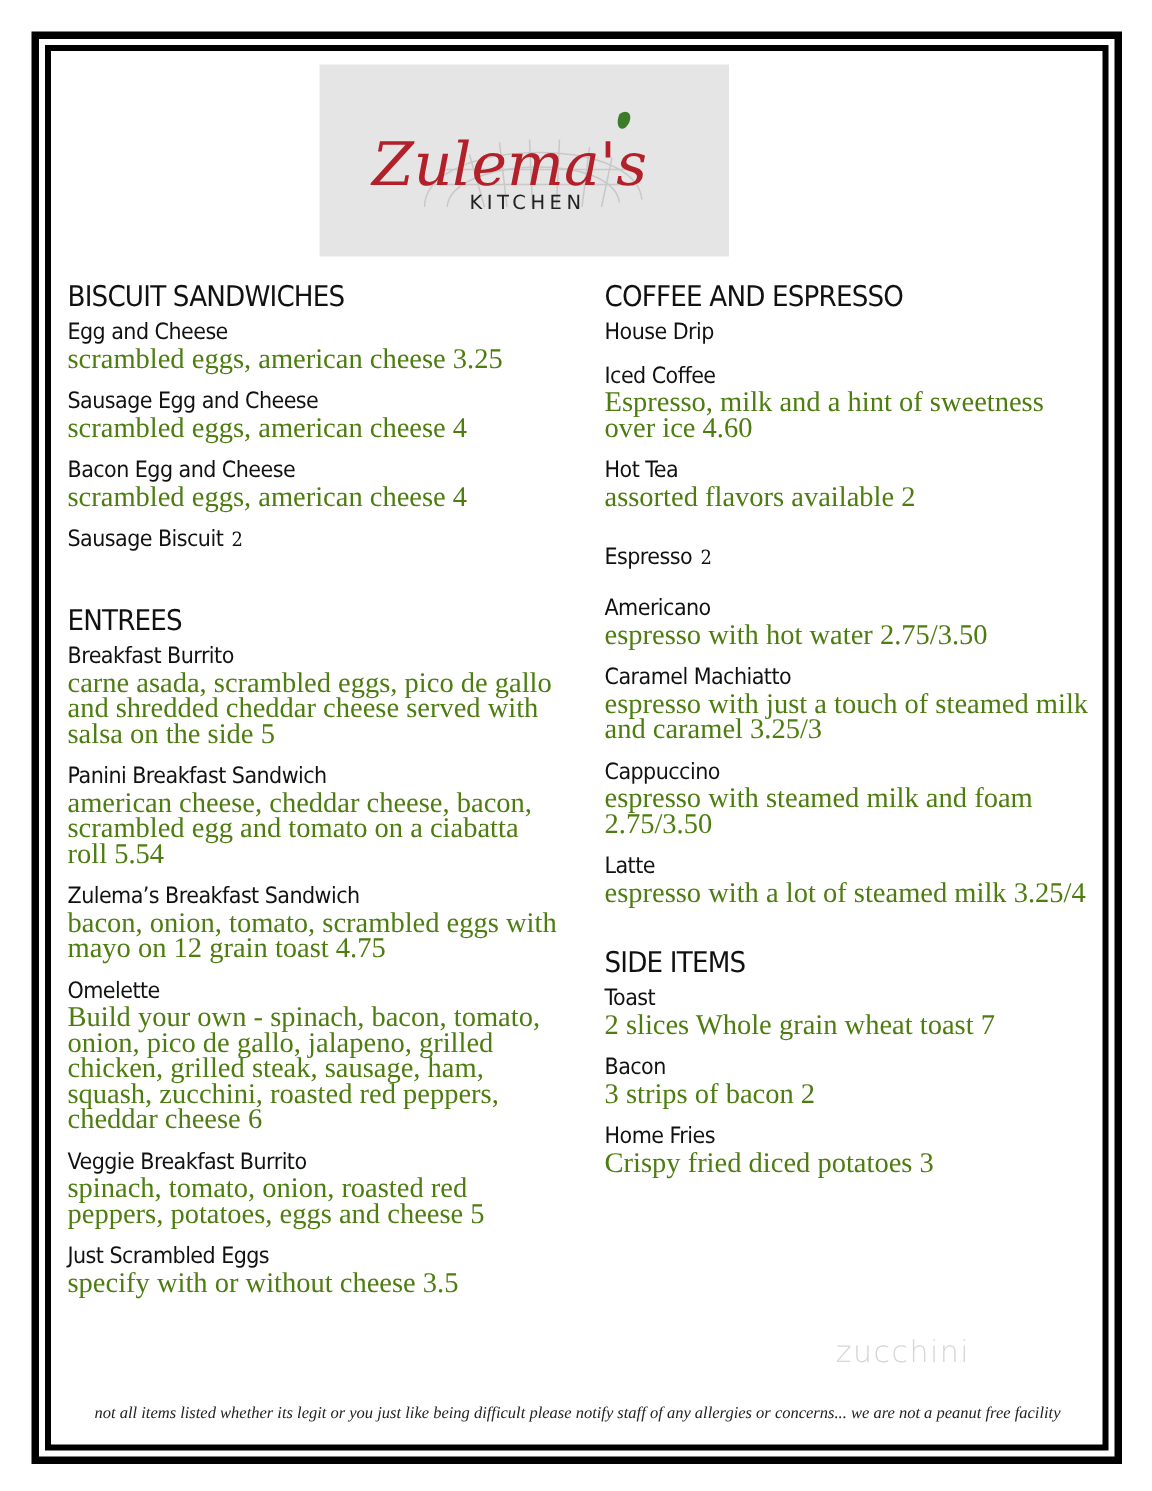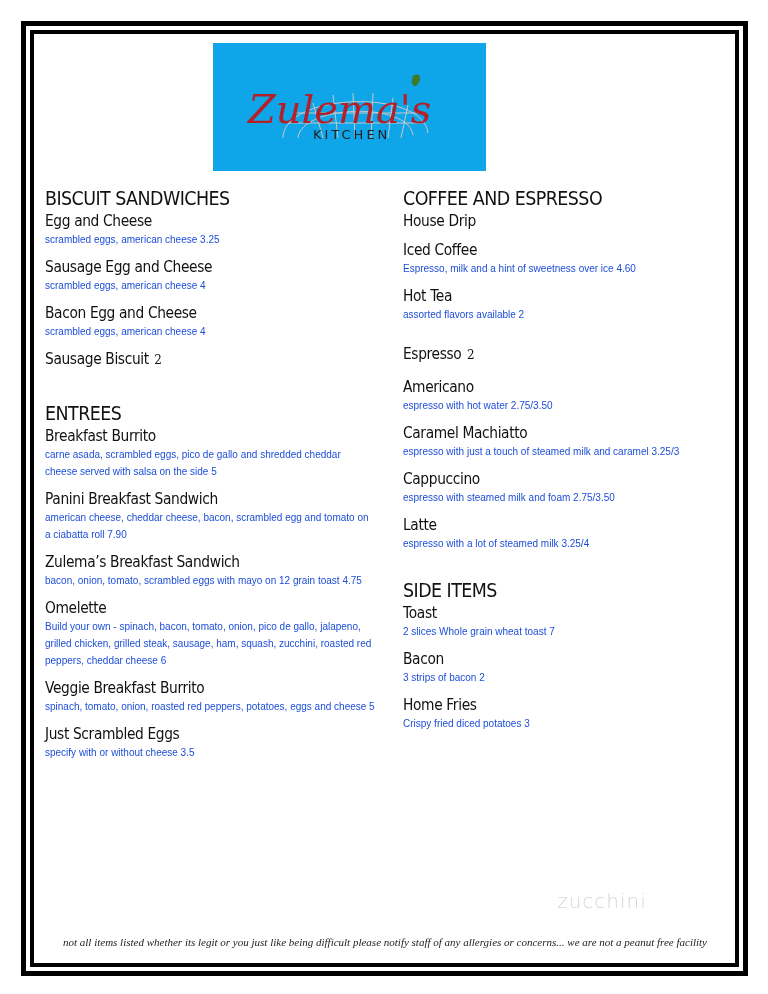--- a/index.html
+++ b/index.html
@@ -10,42 +10,42 @@
     .frame-outer {
       position: absolute; left: 21px; top: 21px; width: 727px; height: 955px;
       border: 5px solid #000; box-sizing: border-box;
     }
     .frame-inner {
       position: absolute; left: 30px; top: 30px; width: 709px; height: 937px;
       border: 4px solid #000; box-sizing: border-box;
     }
     .logo-box {
       position: absolute; left: 213px; top: 43px; width: 273px; height: 128px;
-      background: #0ea5e9;
+      background: #e5e5e5;
     }
     .logo-box svg { position: absolute; left: 0; top: 0; }
     .col { position: absolute; top: 186px; }
     .col-left { left: 45px; width: 330px; }
     .col-right { left: 403px; width: 330px; }
     .section-title {
       font-family: "DejaVu Sans", sans-serif; font-size: 19px; letter-spacing: -0.6px;
       color: #111; margin: 0 0 2px 0; line-height: 24px; transform: scaleX(0.92); transform-origin: left;
       white-space: nowrap;
     }
     .item { margin-bottom: 10px; }
     .item-name {
       font-family: "DejaVu Sans", sans-serif; font-size: 15px; letter-spacing: -0.4px;
       color: #111; line-height: 19px; white-space: nowrap;
       transform: scaleX(0.92); transform-origin: left;
     }
     .item-name .price {
       font-family: "DejaVu Serif", serif; font-size: 13px; margin-left: 6px; letter-spacing: 0;
     }
     .item-desc {
-      font-family: Liberation Sans, sans-serif; font-size: 10px; line-height: 17px; color: #1d4ed8;
+      font-family: Liberation Serif, serif; font-size: 19px; line-height: 17px; color: #4d7c0f;
     }
     .section-gap { height: 20px; }
     .footer-note {
       position: absolute; left: 40px; top: 935px; width: 690px; text-align: center;
       font-family: "Liberation Serif", serif; font-style: italic; font-size: 11px; line-height: 14px; color: #222;
     }
     .watermark {
       position: absolute; left: 527px; top: 872px; width: 170px; text-align: center; color: #d6d6d6;
       font-family: "DejaVu Sans", sans-serif;
     }
@@ -98,21 +98,21 @@
   <div class="section-gap" style="height:22px"></div>
 
   <div class="section">
     <div class="section-title">ENTREES</div>
     <div class="item">
       <div class="item-name">Breakfast Burrito</div>
       <div class="item-desc">carne asada, scrambled eggs, pico de gallo and shredded cheddar cheese served with salsa on the side 5</div>
     </div>
     <div class="item">
       <div class="item-name">Panini Breakfast Sandwich</div>
-      <div class="item-desc">american cheese, cheddar cheese, bacon, scrambled egg and tomato on a ciabatta roll 7.90</div>
+      <div class="item-desc">american cheese, cheddar cheese, bacon, scrambled egg and tomato on a ciabatta roll 5.54</div>
     </div>
     <div class="item">
       <div class="item-name">Zulema’s Breakfast Sandwich</div>
       <div class="item-desc">bacon, onion, tomato, scrambled eggs with mayo on 12 grain toast 4.75</div>
     </div>
     <div class="item">
       <div class="item-name">Omelette</div>
       <div class="item-desc">Build your own - spinach, bacon, tomato, onion, pico de gallo, jalapeno, grilled chicken, grilled steak, sausage, ham, squash, zucchini, roasted red peppers, cheddar cheese 6</div>
     </div>
     <div class="item">

